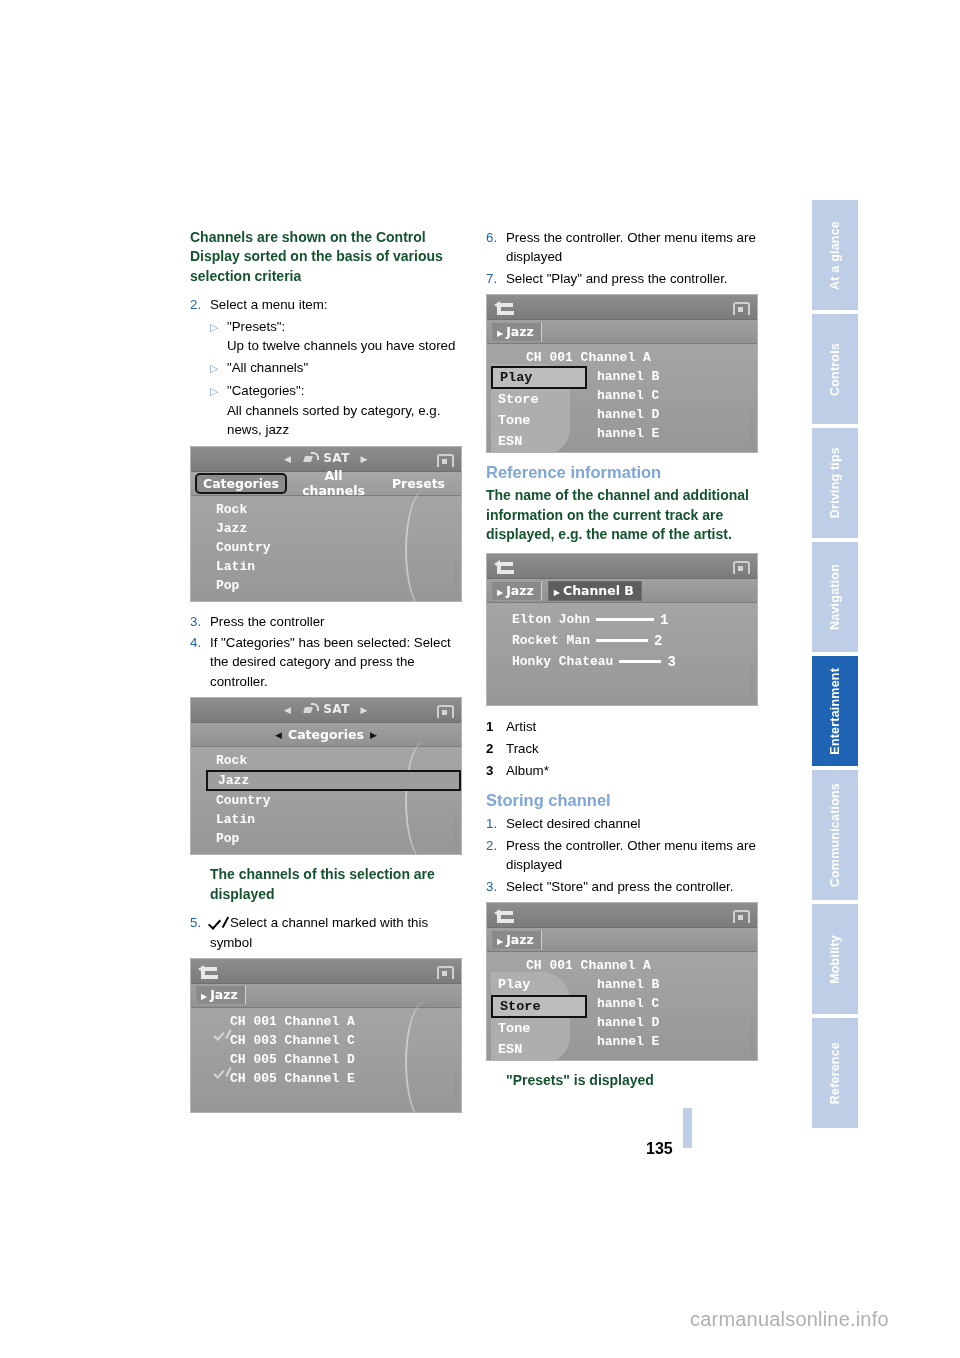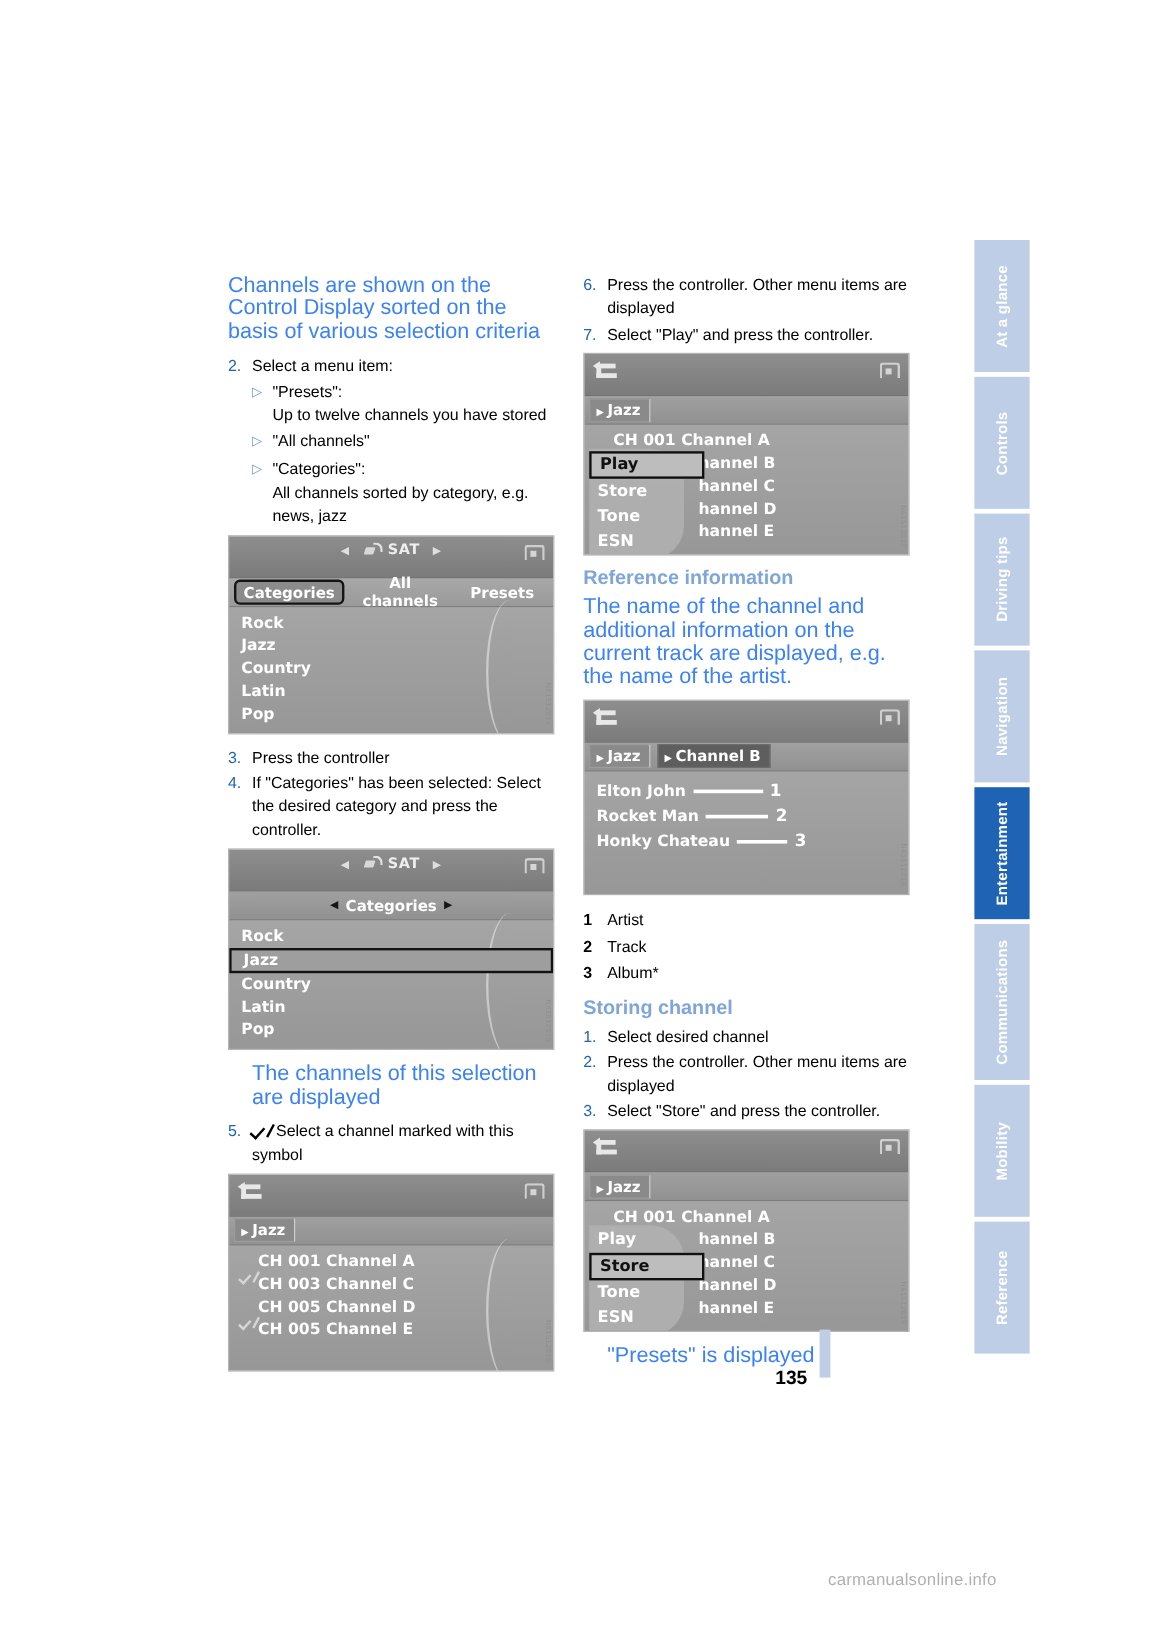--- a/index.html
+++ b/index.html
@@ -31,22 +31,23 @@
     letter-spacing: 0.2px;
     white-space: nowrap;
   }
 
   
   .col-left  { position: absolute; left: 190px; top: 228px; width: 272px; }
   .col-right { position: absolute; left: 486px; top: 228px; width: 272px; }
 
   
   .para {
-    font-size: 18px; line-height: 19.4px; color: #3b82f6;
+    font-size: 14px; line-height: 19.4px; color: #14532d;
     margin-bottom: 9px;
+    font-weight: bold;
   }
   .para.tight { margin-bottom: 0; }
   .numitem {
     display: flex; font-size: 13.3px; line-height: 19.4px;
     color: #000; margin-bottom: 2px;
   }
   .numitem .num {
     color: #1e63b4; width: 20px; flex: 0 0 20px;
   }
   .numitem .body { flex: 1; }
@@ -94,21 +95,21 @@
   .shot {
     position: relative;
     width: 272px;
     margin: 6px 0 10px 0;
     background: linear-gradient(#9d9d9d, #8d8d8d);
     border: 1px solid #b3b3b3;
     font-family: "DejaVu Sans", sans-serif;
     overflow: hidden;
   }
   .shot .topbar {
-    height: 35px; position: relative;
+    height: 25px; position: relative;
     background: linear-gradient(#8e8e8e, #7b7b7b);
     border-bottom: 1px solid #6f6f6f;
   }
   .shot .topbar .title {
     position: absolute; left: 0; right: 0; top: 4px;
     text-align: center; color: #efefef; font-size: 12px;
     font-weight: bold; letter-spacing: .5px;
   }
   .shot .topbar .arr-l { margin-right: 6px; font-size: 9px; opacity:.85;}
   .shot .topbar .arr-r { margin-left: 6px; font-size: 9px; opacity:.85;}
@@ -193,22 +194,23 @@
     border-right-color:#cfcfcf; margin-right: 6px;
   }
   .shot .crumbleft .chip.dark {
     background: #5e5e5e; border-color:#6d6d6d;
   }
   .shot .crumbleft .chip .ar { font-size: 8px; margin-right: 3px; }
 
   .shot .list {
     position: relative;
     background: linear-gradient(#a5a5a5, #979797);
-    padding: 4px 0 6px 0;
+    padding: 4px 0 6px 15px;
     min-height: 92px;
+    font-family: Liberation Mono, monospace;
   }
   .shot .li {
     height: 19px; line-height: 19px; color: #ffffff;
     font-size: 13px; font-weight: 600; padding-left: 10px;
     position: relative;
   }
   .shot .li.sel {
     border: 2px solid #131313; background: #9e9e9e;
     height: 21px; line-height: 18px; color:#fff;
   }
@@ -274,21 +276,21 @@
   .pagenum {
     position: absolute; left: 646px; top: 1140px;
     font-size: 16px; font-weight: bold; color: #000;
   }
   .pagebar {
     position: absolute; left: 683px; top: 1108px;
     width: 9px; height: 40px; background: #bdcee6;
   }
   .footer {
     position: absolute; left: 690px; top: 1308px;
-    font-size: 14px; color: #b0b0b0; letter-spacing:.2px;
+    font-size: 20px; color: #b0b0b0; letter-spacing:.2px;
   }
 </style>
 </head>
 <body>
 
 <div class="page">
 
   <div class="tab-rail">
     <div class="tab" style="top:0px;   height:110px;">
         <span>At a glance</span>

